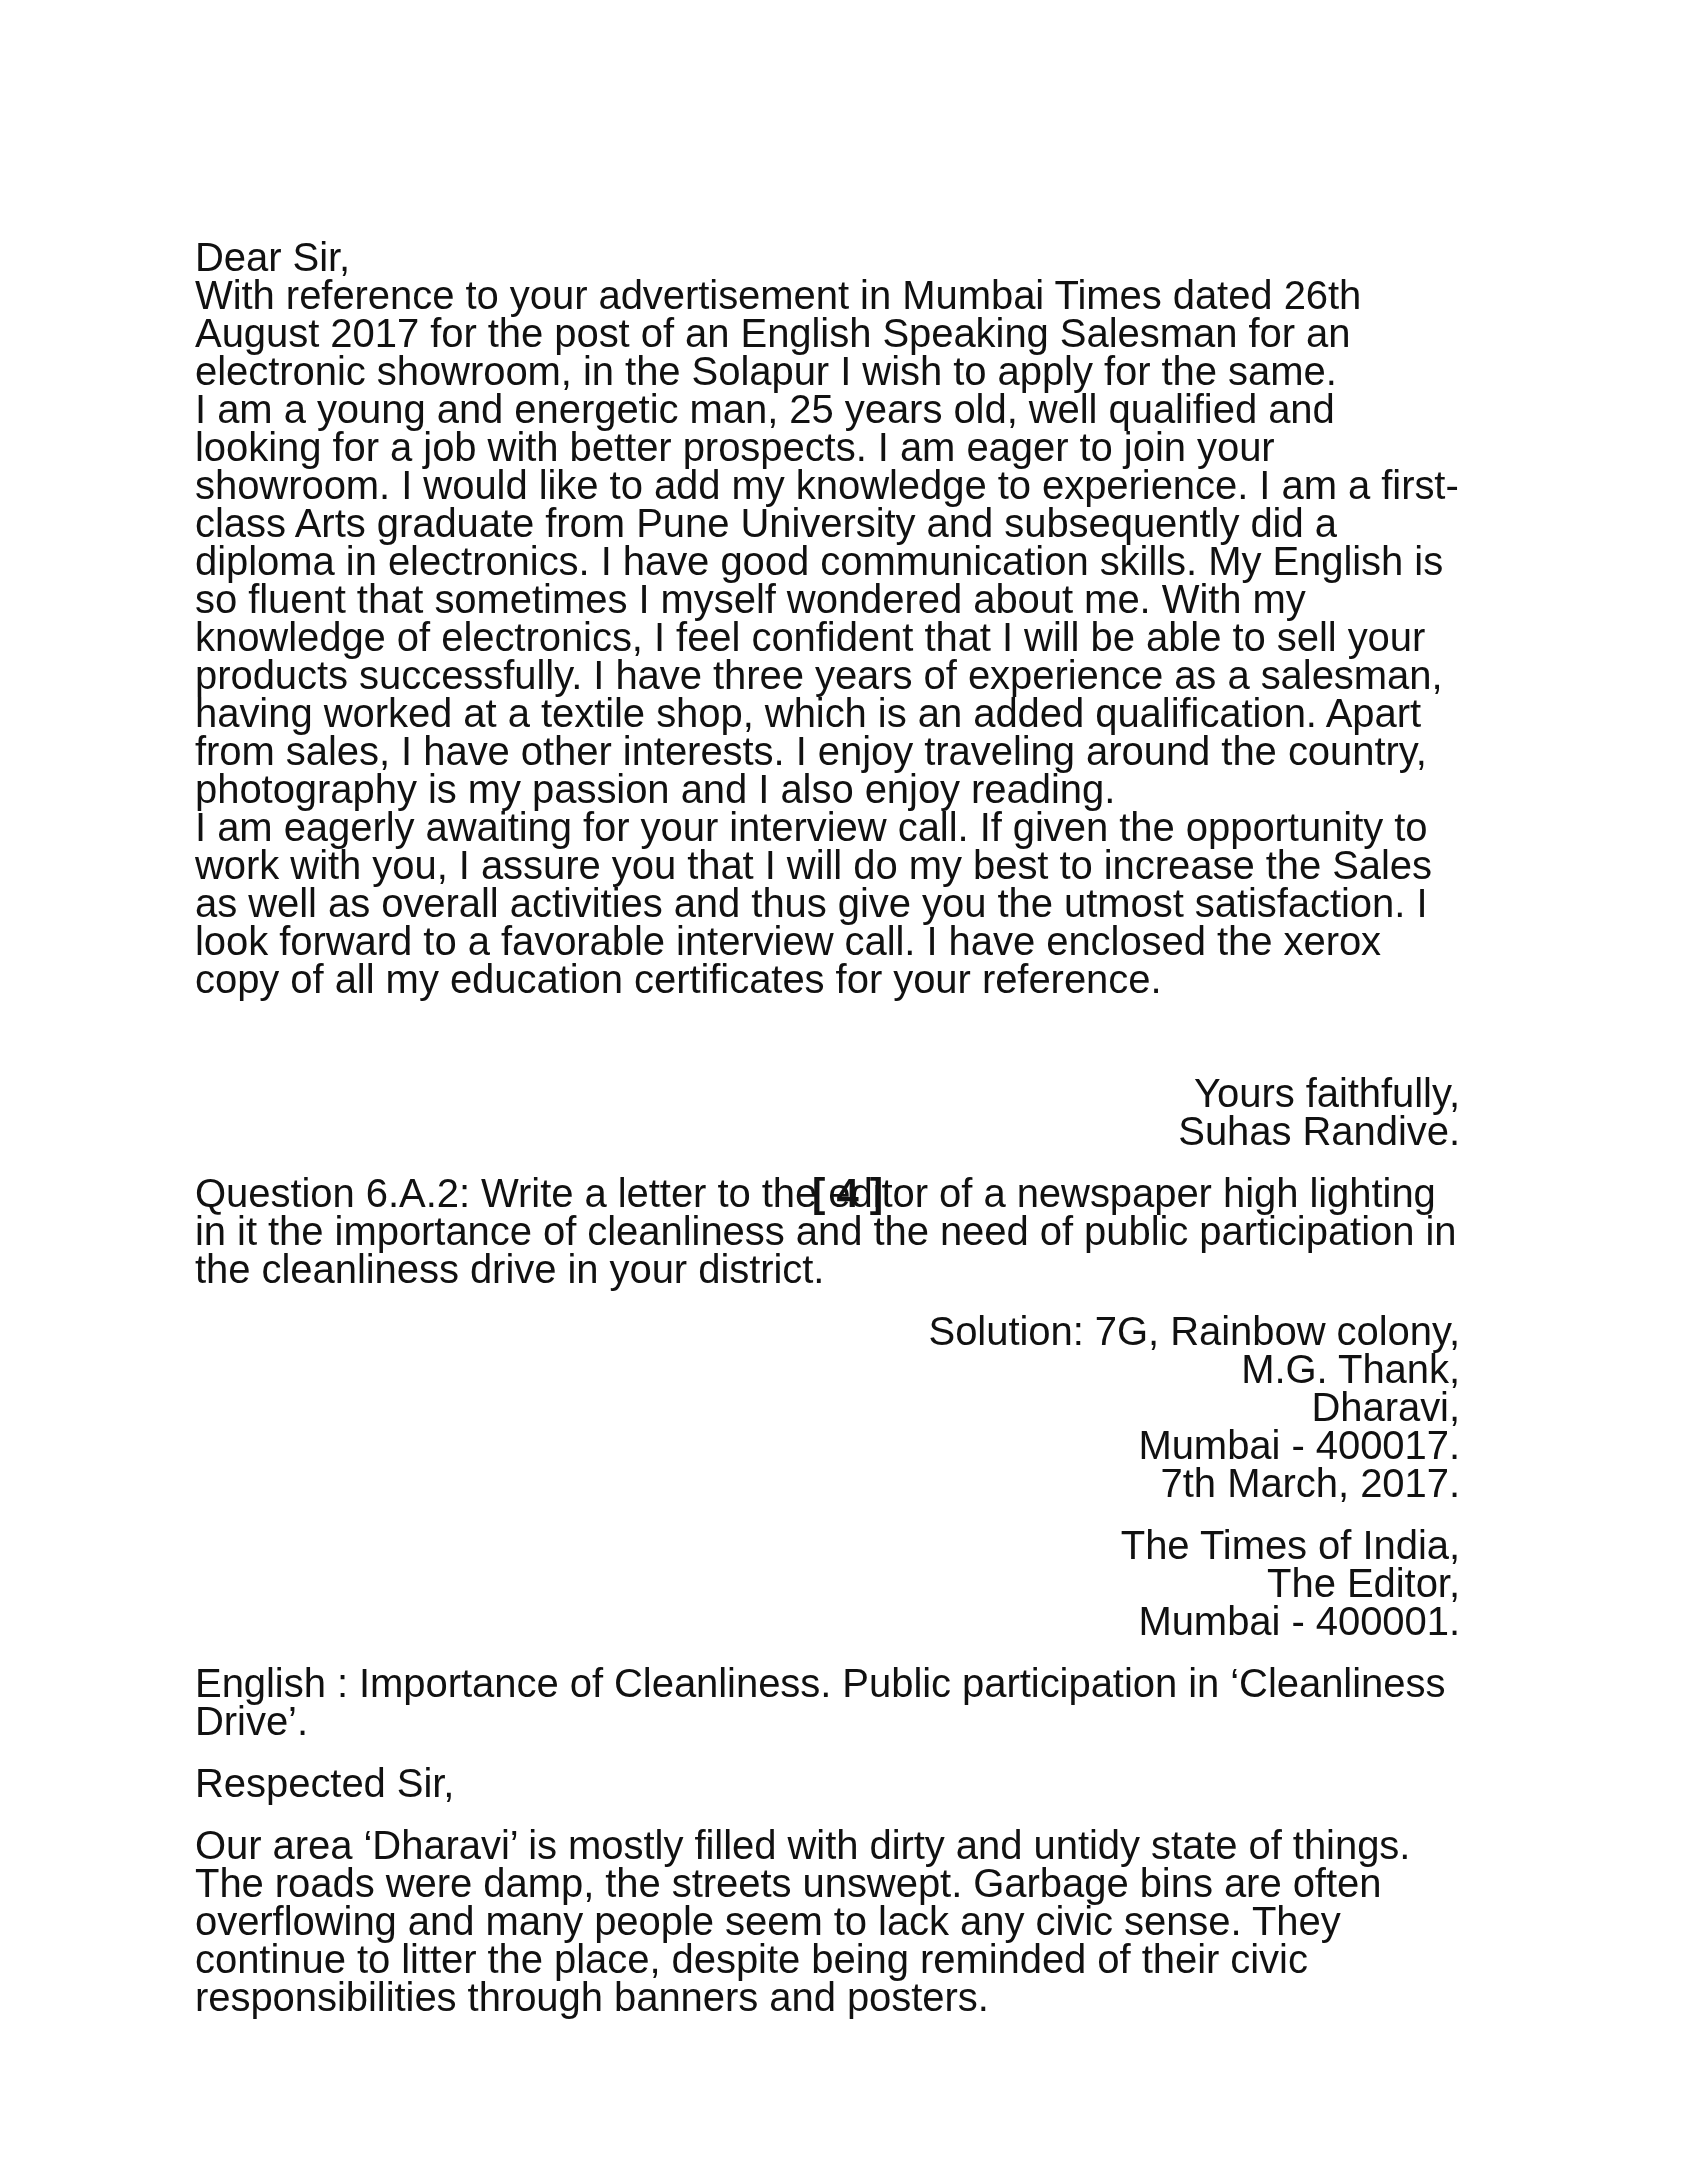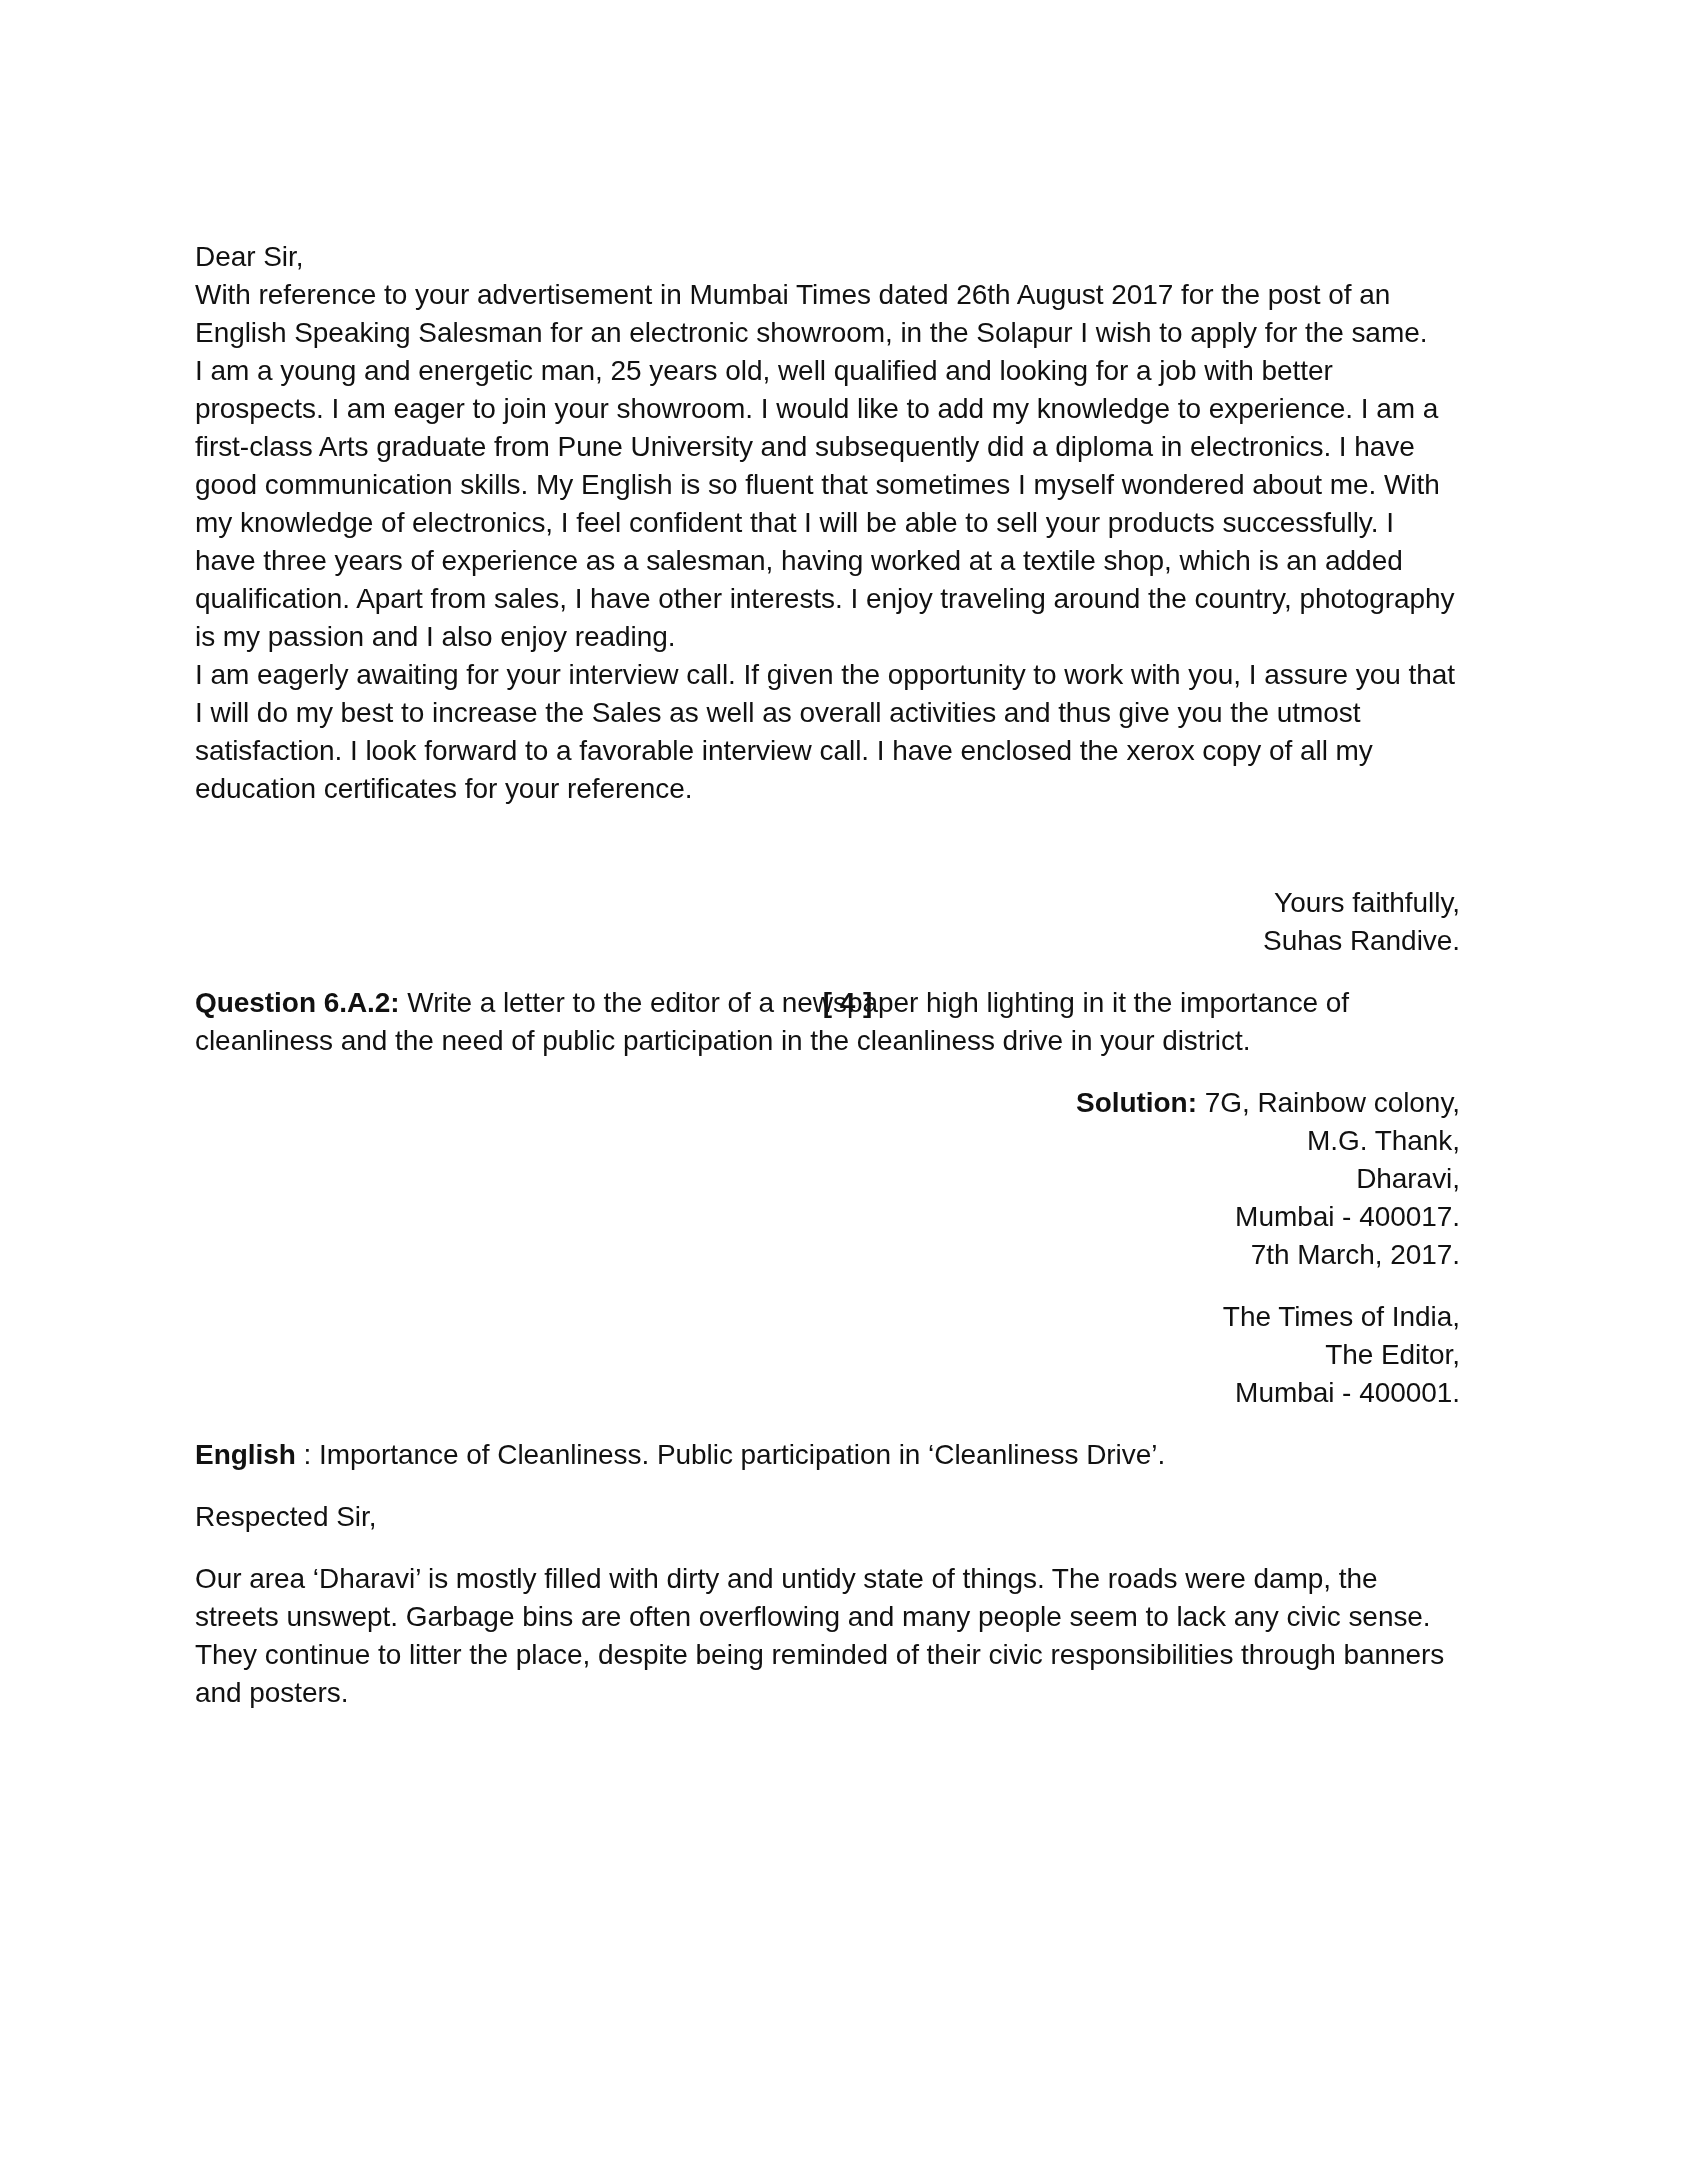--- a/index.html
+++ b/index.html
@@ -13,35 +13,35 @@
     height: 2178px;
     background: #ffffff;
     box-sizing: border-box;
     padding: 238px 223px 0 195px;
     font-family: "Liberation Sans", sans-serif;
     color: #111111;
     -webkit-font-smoothing: antialiased;
   }
   .doc {
     width: 1265px;
-    font-size: 28px;
+    font-size: 40px;
     line-height: 38px;
     color: #111111;
     letter-spacing: -0.05px;
   }
   .block {
     margin: 0;
     padding: 0;
     text-align: right;
   }
   .gap-sm { height: 38px; }
   .gap-md { height: 24px; }
   .line { display: block; white-space: pre-wrap; }
   .flow { display: block; text-align: left; }
-  b, .bold { font-weight: 700; }
+  b, .bold { font-weight: 400; }
   .marks-row {
     display: block;
     position: relative;
   }
   .marks {
     position: absolute;
     left: 0;
     top: 0;
     width: 1265px;
     text-align: center;

